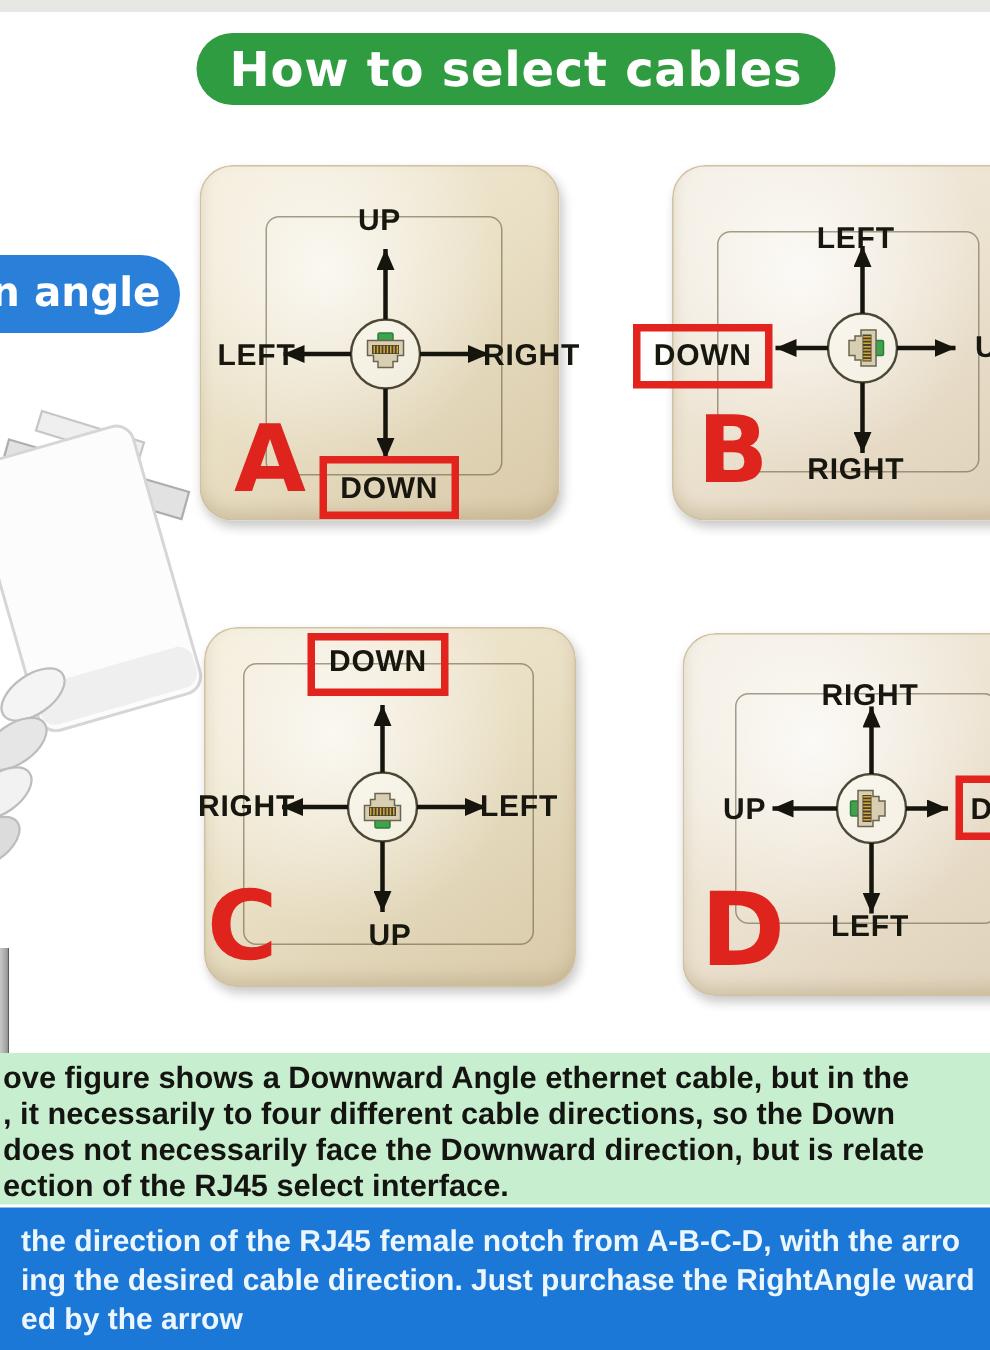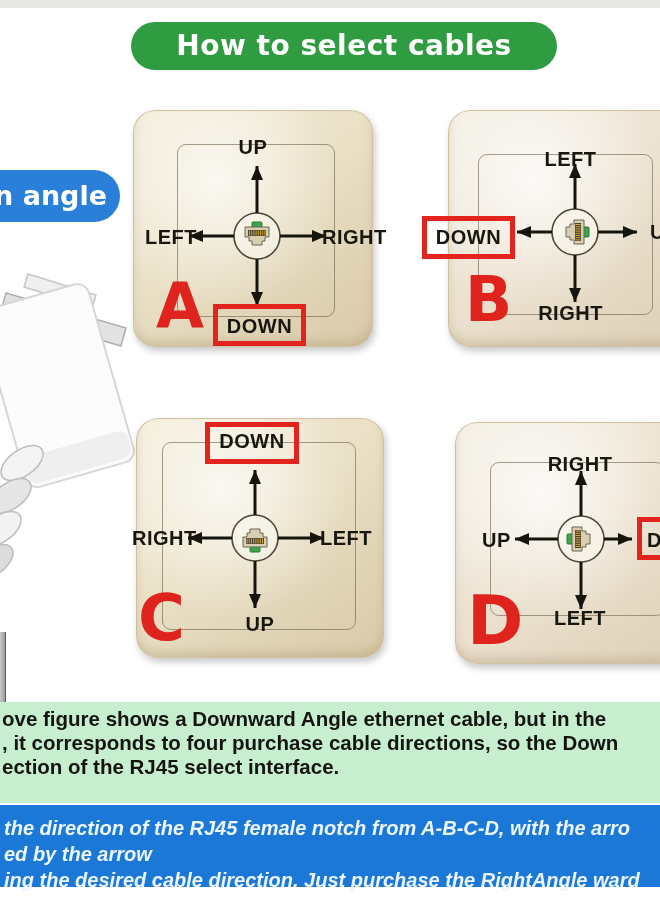--- a/index.html
+++ b/index.html
@@ -6,21 +6,21 @@
   .canvas{
     position:relative;width:660px;height:900px;overflow:hidden;
     background:#ffffff;font-family:"Liberation Sans",sans-serif;
   }
   
   .topstrip{position:absolute;left:0;top:0;width:660px;height:8px;background:#e7e7e4;}
 
   
   .title-pill{
     position:absolute;left:131px;top:22px;width:426px;height:48px;border-radius:26px;
-    background:#2f9c41;color:#ffffff;font-size:28px;font-weight:bold;letter-spacing:.5px;
+    background:#2f9c41;color:#ffffff;font-size:32px;font-weight:bold;letter-spacing:.5px;
     line-height:48px;text-align:center;font-family:"DejaVu Sans","Liberation Sans",sans-serif;
   }
   
   .angle-pill{
     position:absolute;left:-50px;top:170px;width:170px;height:52px;border-radius:27px;
     background:#2a80d8;color:#ffffff;font-size:27px;font-weight:bold;line-height:52px;
     text-align:right;padding-right:13px;box-sizing:border-box;
     font-family:"DejaVu Sans","Liberation Sans",sans-serif;
   }
 
@@ -105,22 +105,22 @@
   .plate-d .letter{left:12px;top:168px;font-size:68px;}
   .plate-d .jack{left:109px;top:102px;}
 
   
   .note{position:absolute;left:0;width:660px;box-sizing:border-box;}
   .note-green{
     top:702px;height:101px;background:#c8eed0;color:#141410;
     padding:5px 0 12px 2px;font-size:20.5px;font-weight:bold;line-height:24px;
   }
   .note-blue{
-    top:805px;height:82px;background:#1c78d7;color:#ecf6ff;
-    padding:10px 0 0 4px;font-size:20px;font-weight:bold;line-height:26px;font-style:italic;
+    top:805px;height:95px;background:#1c78d7;color:#ecf6ff;
+    padding:10px 0 0 14px;font-size:20px;font-weight:bold;line-height:26px;
   }
   .note-line{white-space:nowrap;overflow:hidden;}
 </style>
 </head>
 <body>
 
 <svg width="0" height="0" style="position:absolute" aria-hidden="true">
   <defs>
     <marker id="ah" viewBox="0 0 14 12" refX="14" refY="6" markerWidth="14" markerHeight="12" markerUnits="userSpaceOnUse" orient="auto">
       <path d="M0,0 L14,6 L0,12 Z" fill="#15150e"></path>
@@ -293,23 +293,24 @@
     <div class="lbl ctr lbl-top">RIGHT</div>
     <div class="lbl lbl-left">UP</div>
     <div class="lbl ctr lbl-bottom">LEFT</div>
     <div class="redbox"></div>
     <div class="lbl lbl-right">DOWN</div>
     <div class="letter">D</div>
   </div>
 
   <div class="note note-green">
     <div class="note-line">ove figure shows a Downward Angle ethernet cable, but in the</div>
-    <div class="note-line">, it corresponds to four purchase cable directions, so the Down</div>
+    <div class="note-line">, it necessarily to four different cable directions, so the Down</div>
+    <div class="note-line">does not necessarily face the Downward direction, but is relate</div>
     <div class="note-line">ection of the RJ45 select interface.</div>
   </div>
 
   <div class="note note-blue">
     <div class="note-line">the direction of the RJ45 female notch from A-B-C-D, with the arro</div>
+    <div class="note-line">ing the desired cable direction. Just purchase the RightAngle ward</div>
     <div class="note-line">ed by the arrow</div>
-    <div class="note-line">ing the desired cable direction. Just purchase the RightAngle ward</div>
   </div>
 
 </div>
 
 </body></html>

